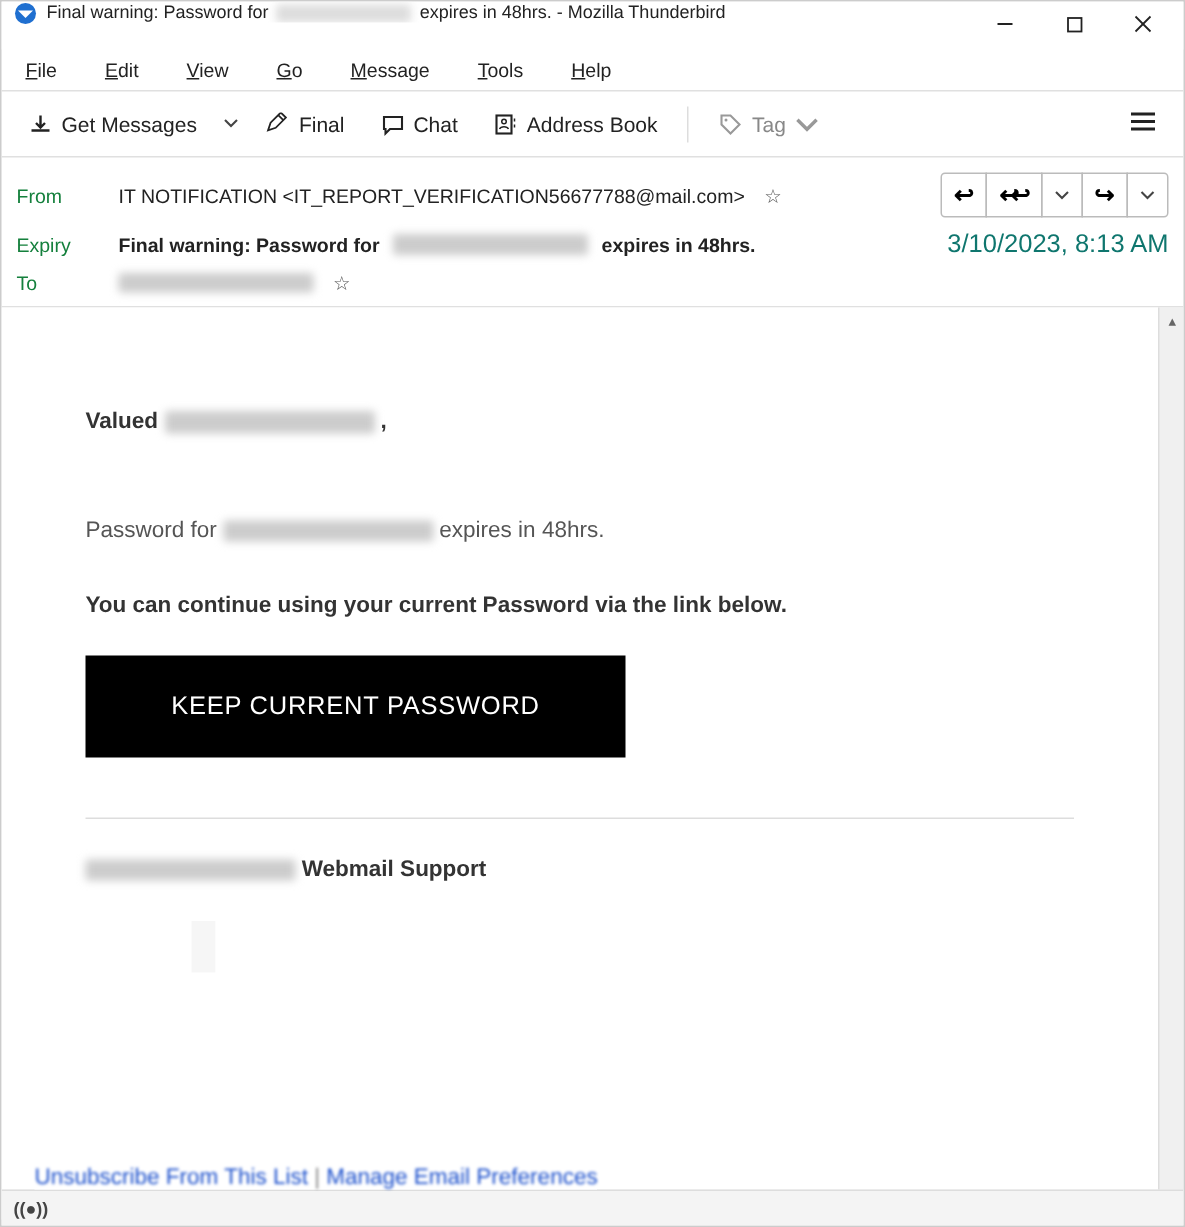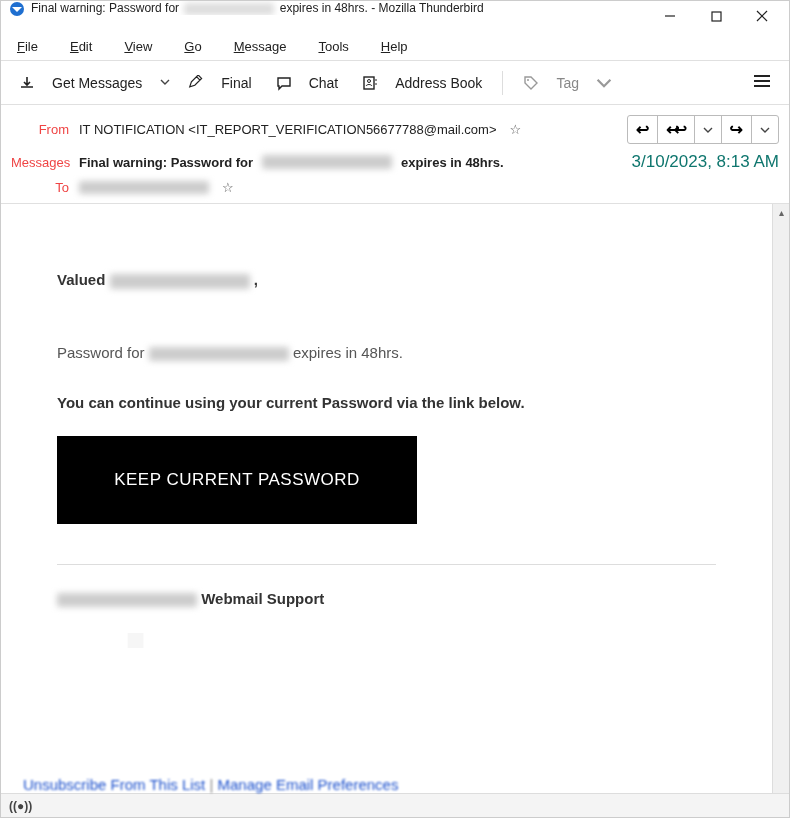--- a/index.html
+++ b/index.html
@@ -12,30 +12,30 @@
   .win-btns { display: flex; }
   .win-btn { width: 46px; height: 30px; display: flex; align-items: center; justify-content: center; font-size: 14px; color: #222; }
   .win-btn svg { stroke: #222; }
 
   .menubar { display: flex; align-items: center; padding: 2px 8px; gap: 16px; }
   .menu-item { padding: 4px 8px; color: #222; font-size: 13px; }
   .menu-item .ul { text-decoration: underline; }
   .menubar-sep { height: 1px; background: #e0e0e0; margin: 0; }
 
   .toolbar { display: flex; align-items: center; padding: 6px 8px; gap: 4px; border-bottom: 1px solid #e0e0e0; }
-  .tool-btn { display: flex; align-items: center; gap: 17px; padding: 6px 10px; color: #222; font-size: 14px; }
+  .tool-btn { display: flex; align-items: center; gap: 6px; padding: 6px 10px; color: #222; font-size: 14px; }
   .tool-btn svg { width: 16px; height: 16px; }
   .tool-dropdown { padding: 6px 4px; color: #666; }
   .tool-sep { width: 1px; height: 24px; background: #ddd; margin: 0 6px; }
   .tool-spacer { flex: 1; }
   .hamburger { padding: 6px 10px; }
 
   .headers { padding: 6px 10px 4px 10px; border-bottom: 1px solid #e0e0e0; }
   .header-row { display: flex; align-items: center; padding: 4px 0; }
-  .header-label { width: 58px; text-align: right; color: #ef4444; margin-right: 10px; font-size: 13px; }
+  .header-label { width: 58px; text-align: left; color: #15803d; margin-right: 10px; font-size: 13px; }
   .header-value { color: #222; font-size: 13px; flex: 1; display: flex; align-items: center; gap: 9px; }
   .header-value.bold { font-weight: 700; }
   .header-blur { display: inline-block; background: #ccc; filter: blur(3px); border-radius: 2px; vertical-align: middle; }
   .star { color: #555; margin-left: 4px; }
   .header-actions { display: flex; gap: 0; }
   .hact { border: 1px solid #bbb; padding: 4px 8px; display: flex; align-items: center; font-size: 16px; font-weight: bold; }
   .hact:first-child { border-radius: 3px 0 0 3px; }
   .hact:last-child { border-radius: 0 3px 3px 0; }
   .hact + .hact { margin-left: -1px; }
   .date-text { color: #0f766e; font-size: 17px; white-space: nowrap; margin-left: 10px; }
@@ -48,21 +48,21 @@
   .scroll-arrow.bot { bottom: 0; }
 
   .watermark { position: absolute; top: 80px; left: 40px; right: 40px; bottom: 0; pointer-events: none; opacity: 0.08; display: flex; align-items: center; justify-content: center; font-size: 180px; font-family: Arial, sans-serif; font-weight: 400; color: #999; letter-spacing: -8px; }
   .watermark .r { color: #c62828; }
 
   .email-card { background: #fff; position: relative; z-index: 2; }
   .email-banner { background: #000; color: #fff; text-align: center; padding: 24px 10px; font-size: 26px; font-weight: 700; display: flex; justify-content: center; align-items: center; gap: 10px; }
   .email-body { padding: 40px 34px 20px 34px; color: #555; font-size: 15px; line-height: 1.9; }
   .email-body b { color: #333; }
   .inline-blur { display: inline-block; background: #ccc; filter: blur(3px); border-radius: 2px; vertical-align: middle; }
-  .keep-btn { display: block; width: 360px; margin: 18px 0 40px 0; background: #000; color: #fff; padding: 28px 10px; font-size: 17px; text-align: center; letter-spacing: 0.5px; }
+  .keep-btn { display: block; width: 360px; margin: 18px 0 40px 0; background: #000; color: #fff; padding: 18px 10px; font-size: 17px; text-align: center; letter-spacing: 0.5px; }
   .sep-line { border-top: 1px solid #ddd; margin: 0 0 20px 0; }
   .support-line { font-weight: 700; color: #333; font-size: 15px; }
 
   .statusbar { position: absolute; bottom: 0; left: 0; right: 0; height: 24px; background: #f4f4f4; border-top: 1px solid #ddd; display: flex; align-items: center; padding: 0 8px; font-size: 12px; color: #444; }
   .status-icon { font-weight: bold; }
 
   .links-cut { position: absolute; bottom: 24px; left: 22px; color: #1a4fcc; font-size: 15px; z-index: 3; background: #fff; padding-top: 4px; }
   .links-cut span + span::before { content: " | "; color: #888; }
 </style>
 </head>
@@ -183,21 +183,21 @@
         </div>
       <div class="hact">↪</div>
       <div class="hact">
           <svg width="10" height="10" viewBox="0 0 10 10">
             <path d="M1 3l4 4 4-4" fill="none" stroke="#444" stroke-width="1.4"></path>
           </svg>
         </div>
     </div>
   </div>
   <div class="header-row">
-    <div class="header-label">Messages</div>
+    <div class="header-label">Expiry</div>
     <div class="header-value bold">
       <span>Final warning: Password for</span>
       <span class="header-blur" style="width:130px;height:14px"></span>
       <span>expires in 48hrs.</span>
     </div>
     <div class="date-text">3/10/2023, 8:13 AM</div>
   </div>
   <div class="header-row">
     <div class="header-label">To</div>
     <div class="header-value">

